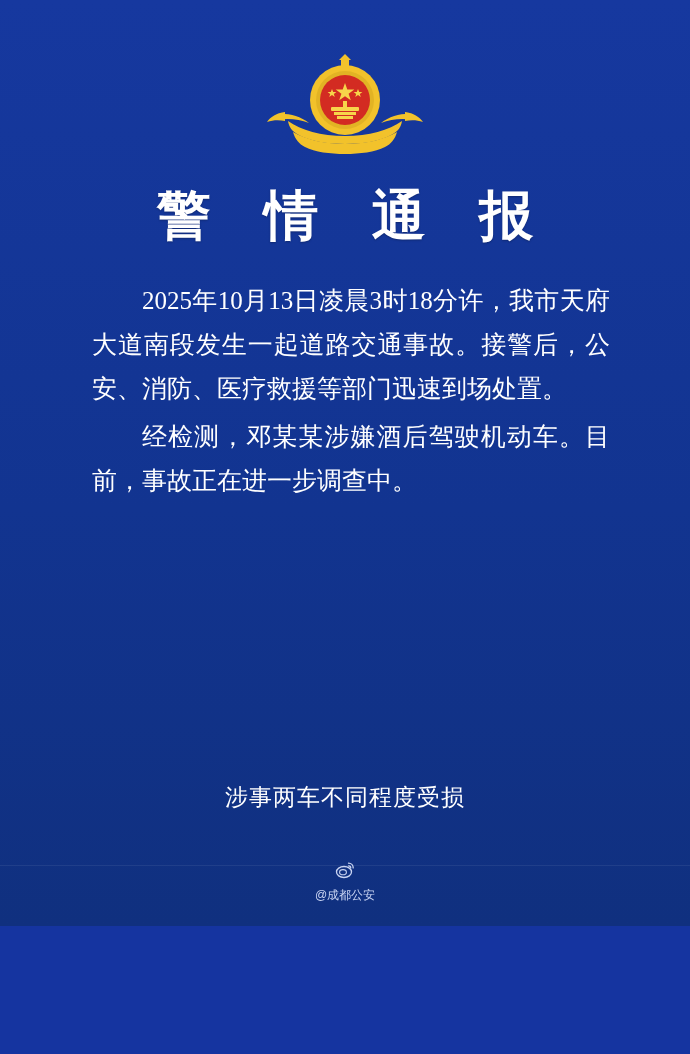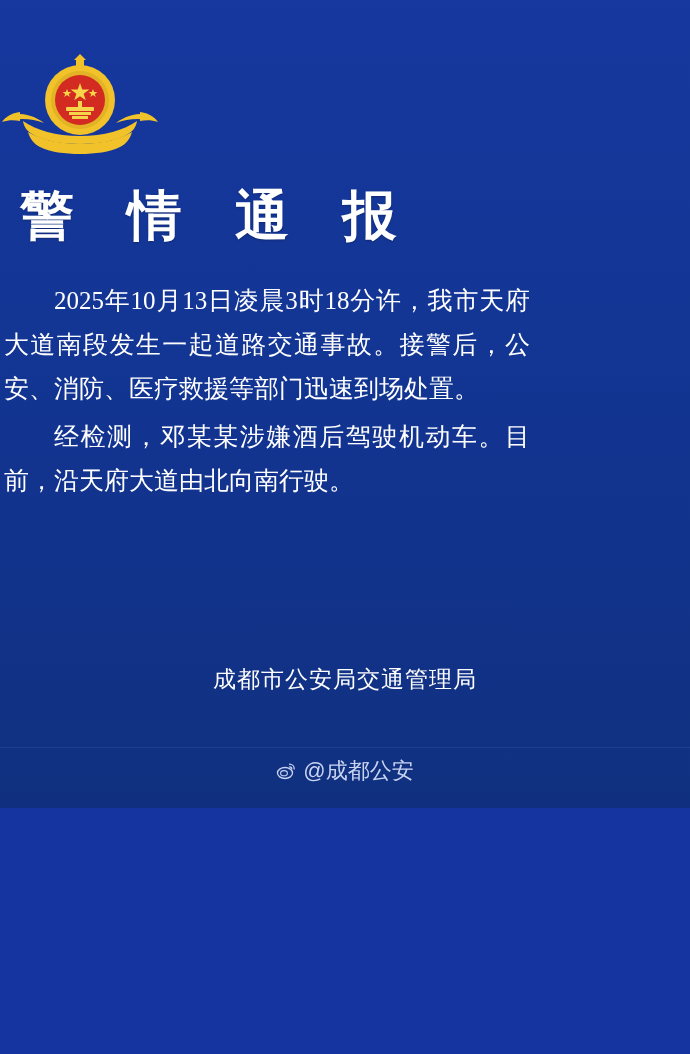--- a/index.html
+++ b/index.html
@@ -10,25 +10,26 @@
     width: 690px;
     height: 1054px;
     background: #1534a0;
     font-family: "Liberation Serif", "DejaVu Serif", serif;
     color: #ffffff;
     overflow: hidden;
     position: relative;
   }
   .page {
     width: 690px;
-    height: 808px;
+    height: 926px;
     background: linear-gradient(180deg, #16389f 0%, #123490 55%, #10307f 100%);
     box-sizing: border-box;
     display: flex;
     flex-direction: column;
+    align-items: center;
     position: relative;
   }
   .emblem-wrap {
     margin-top: 52px;
     width: 160px;
     height: 110px;
     position: relative;
   }
   .emblem-wrap svg {
     display: block;
@@ -46,21 +47,21 @@
   .body-text {
     width: 530px;
     margin-top: 26px;
     font-size: 25px;
     line-height: 44px;
     color: #ffffff;
     text-align: justify;
     font-family: "Liberation Serif", "DejaVu Serif", serif;
   }
   .body-text p {
-    margin: 0 0 4px 4px;
+    margin: 0 0 4px 12px;
     text-indent: 50px;
   }
   .signature {
     position: absolute;
     left: 0;
     right: 0;
     bottom: 108px;
     text-align: center;
     font-size: 23px;
     line-height: 40px;
@@ -70,22 +71,23 @@
   .footer {
     position: absolute;
     left: 0;
     right: 0;
     bottom: 22px;
     display: flex;
     align-items: center;
     justify-content: center;
     gap: 7px;
     color: #c9d4f2;
-    font-size: 22px;
+    font-size: 12px;
     font-family: "Liberation Sans", sans-serif;
+    flex-direction: column;
   }
   .weibo-icon {
     width: 20px;
     height: 20px;
     display: inline-block;
   }
   .footer-sep {
     position: absolute;
     bottom: 60px;
     left: 0;
@@ -134,25 +136,25 @@
         <rect x="76" y="6" width="8" height="10" rx="2"></rect>
         <path d="M80 2l6 6H74z"></path>
       </g>
     </svg>
   </div>
 
   <div class="title">警 情 通 报</div>
 
   <div class="body-text">
     <p>2025年10月13日凌晨3时18分许，我市天府大道南段发生一起道路交通事故。接警后，公安、消防、医疗救援等部门迅速到场处置。</p>
-    <p>经检测，邓某某涉嫌酒后驾驶机动车。目前，沿天府大道由北向南行驶。</p>
+    <p>经检测，邓某某涉嫌酒后驾驶机动车。目前，事故正在进一步调查中。</p>
   </div>
 
   <div class="signature">
-    <div>成都市公安局交通管理局</div>
+    <div>涉事两车不同程度受损</div>
   </div>
 
   <div class="footer-sep"></div>
 
   <div class="footer">
     <span class="weibo-icon">
       <svg width="20" height="20" viewBox="0 0 20 20" xmlns="http://www.w3.org/2000/svg">
         <ellipse cx="9" cy="12" rx="7.5" ry="5.5" fill="none" stroke="#c9d4f2" stroke-width="1.3"></ellipse>
         <ellipse cx="8" cy="12.2" rx="3.4" ry="2.6" fill="none" stroke="#c9d4f2" stroke-width="1.1"></ellipse>
         <path d="M13.5 3.2c2.6 0 4.7 2.1 4.7 4.7" fill="none" stroke="#c9d4f2" stroke-width="1.3" stroke-linecap="round"></path>

